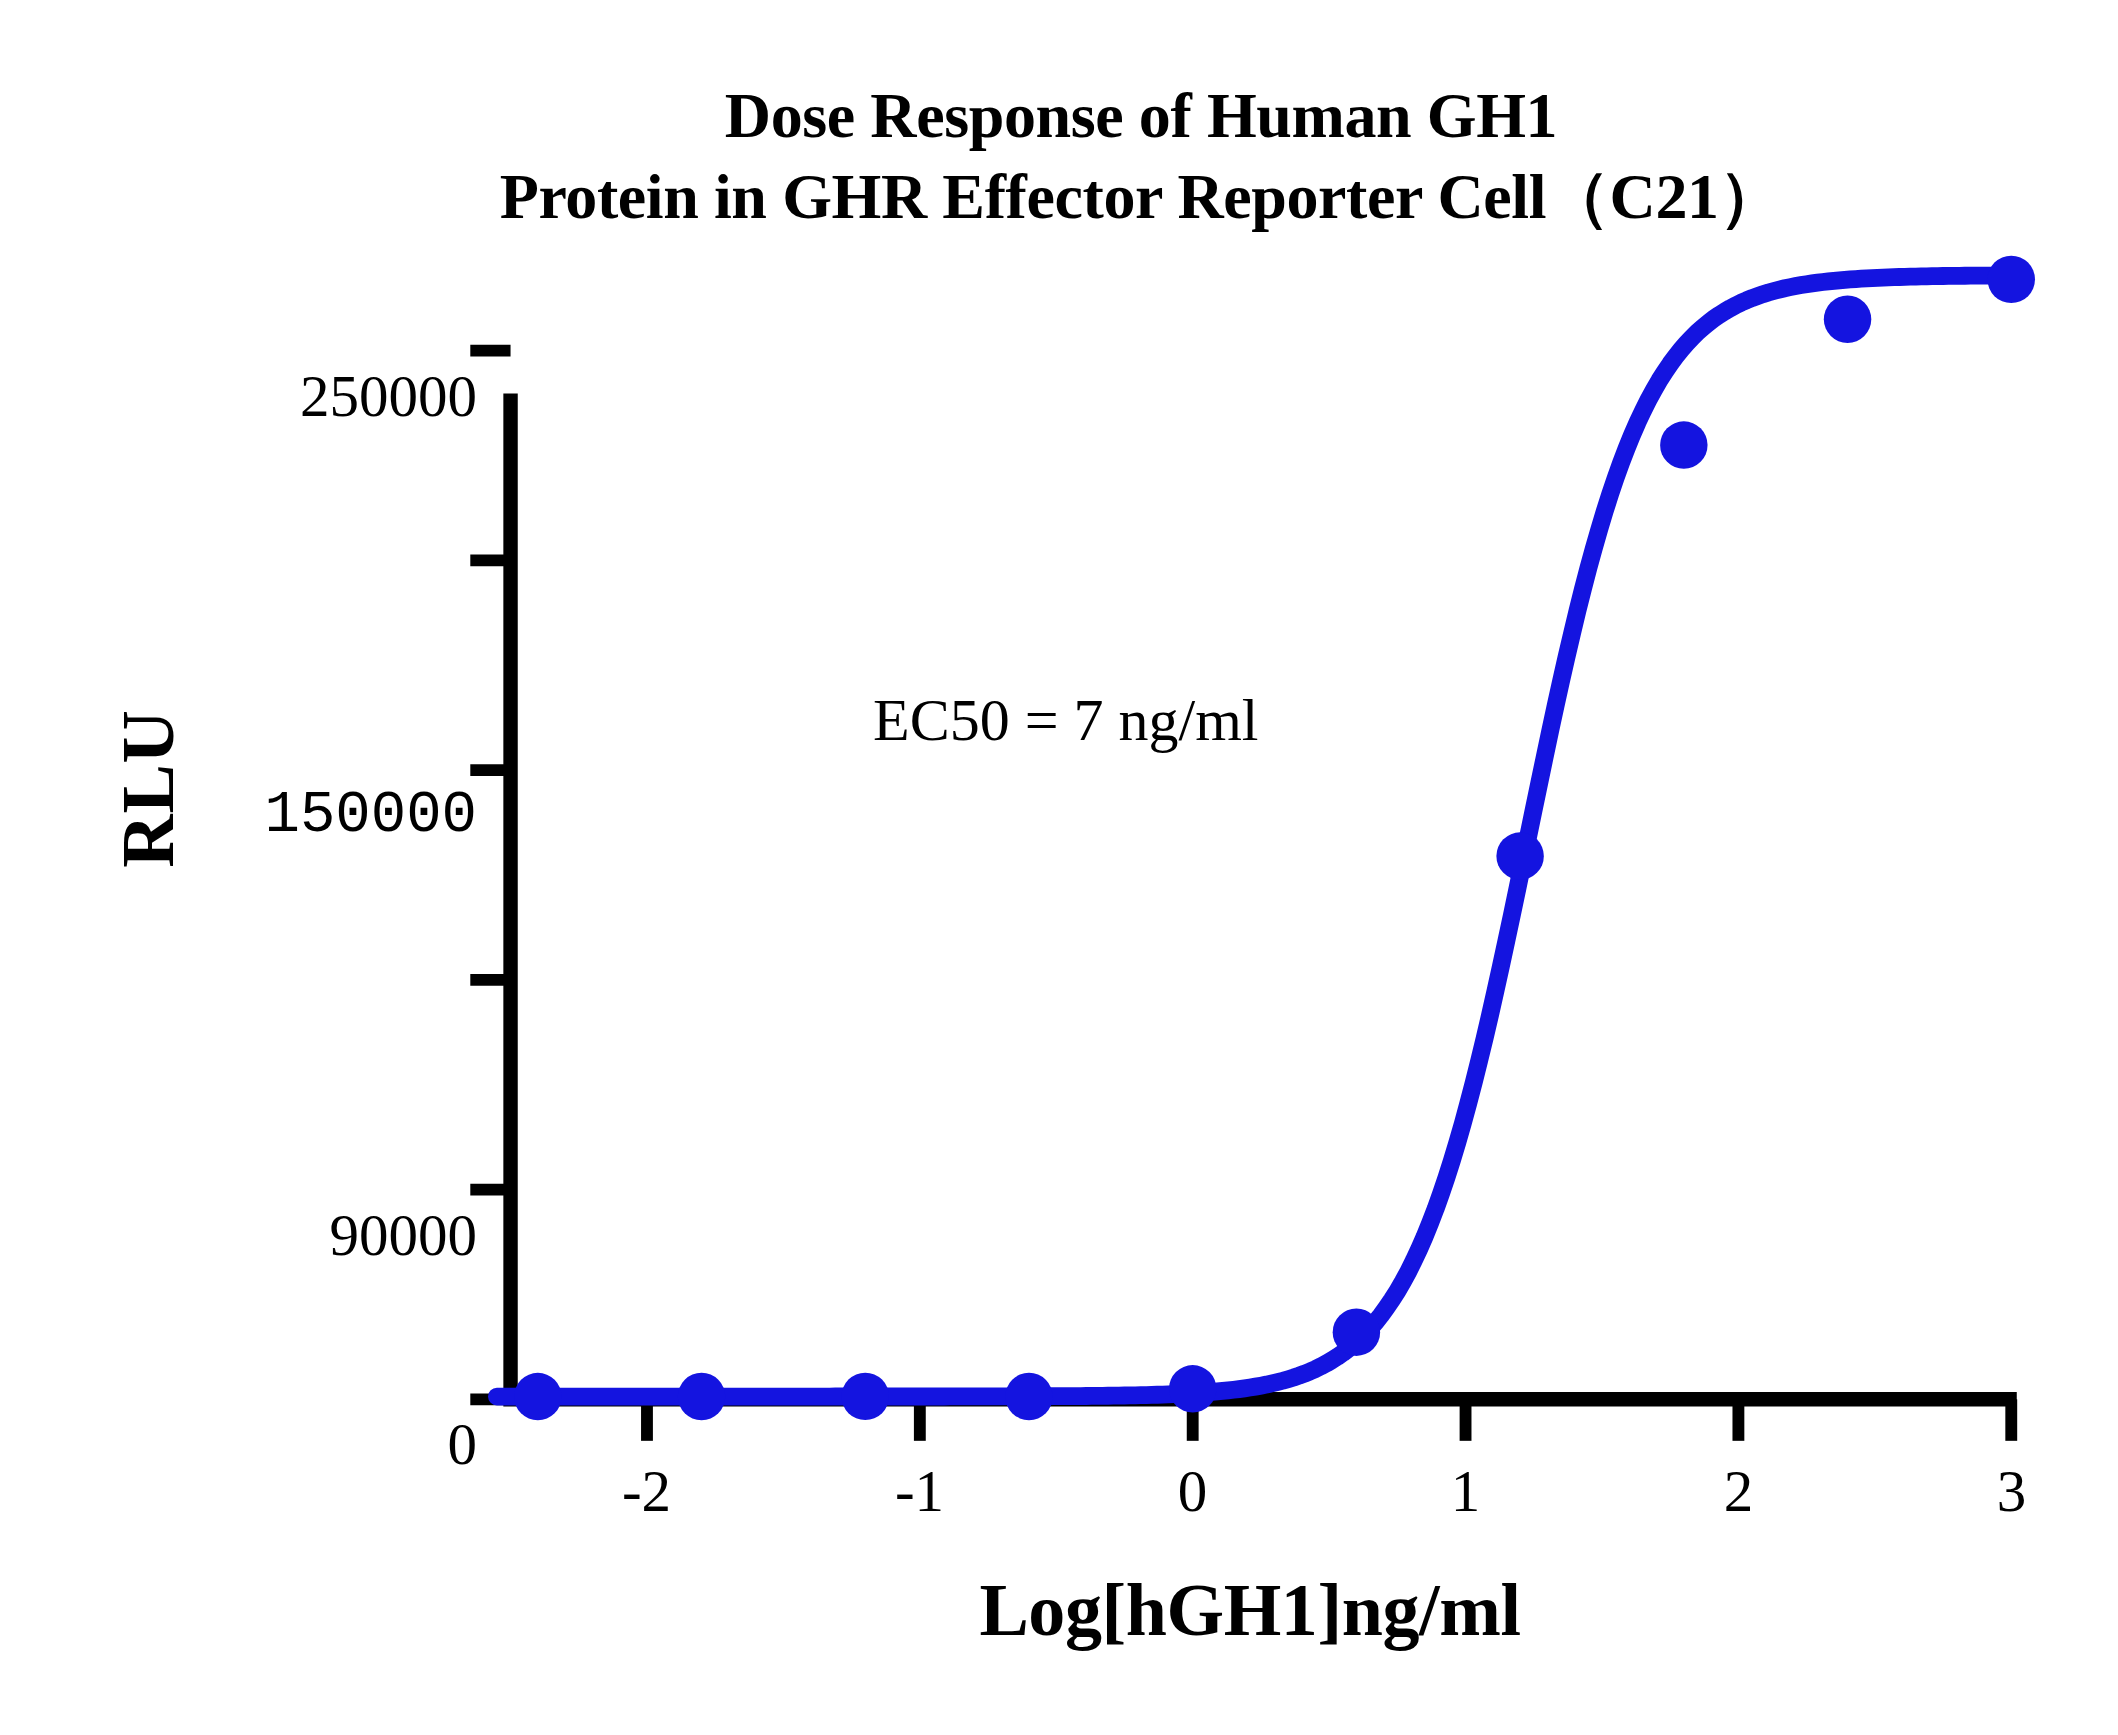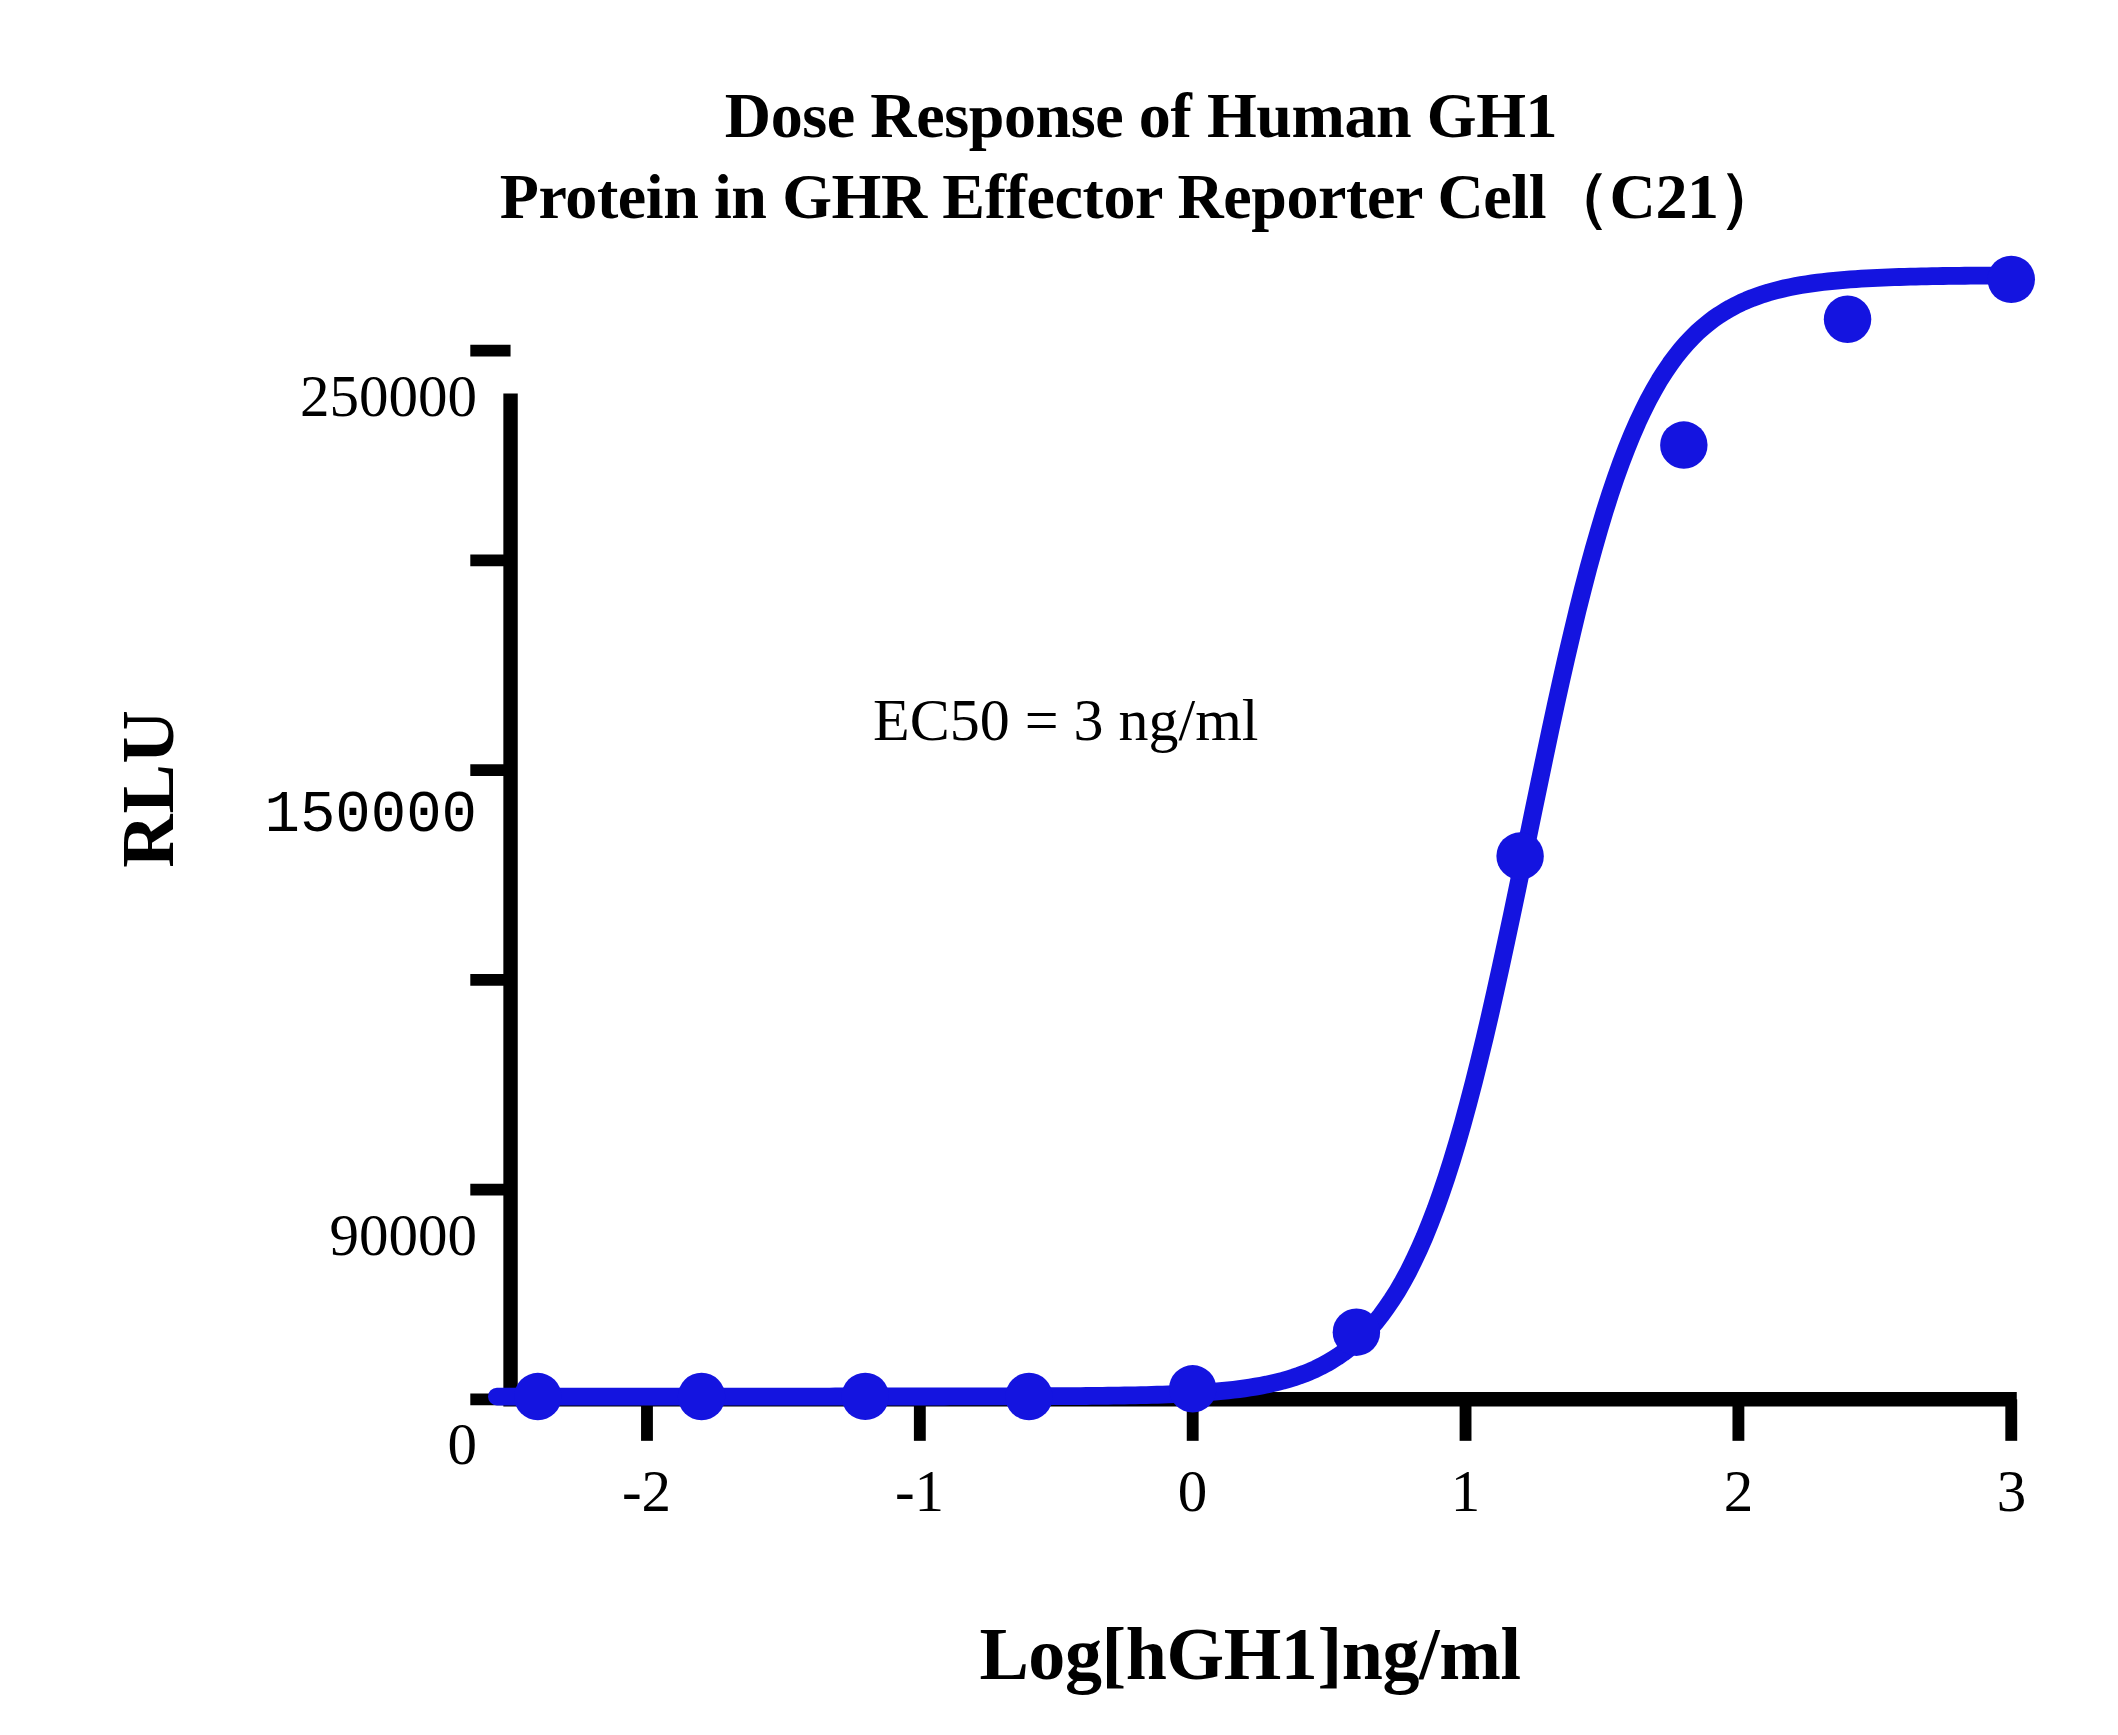--- a/index.html
+++ b/index.html
@@ -34,21 +34,21 @@
     transform:rotate(-90deg);
     transform-origin:center center;
     font-family:"Liberation Serif", serif;
     font-weight:bold;
     font-size:74px;
     color:#000000;
     letter-spacing:0.8px;
   }
   .xlabel{
     position:absolute;
-    left:466px;top:1612px;
+    left:466px;top:1568px;
     width:1568px;
     text-align:center;
     font-family:"Liberation Serif", serif;
     font-weight:bold;
     font-size:74px;
     color:#000000;
     letter-spacing:-0.4px;
   }
   .ytick-label{
     position:absolute;
@@ -104,21 +104,21 @@
   <div class="ytick-label" style="top:335px;">250000</div>
 
   <div class="xtick-label" style="left:562px;top:1462px;">-2</div>
   <div class="xtick-label" style="left:835px;top:1462px;">-1</div>
   <div class="xtick-label" style="left:1108px;top:1462px;">0</div>
   <div class="xtick-label" style="left:1381px;top:1462px;">1</div>
   <div class="xtick-label" style="left:1654px;top:1462px;">2</div>
   <div class="xtick-label" style="left:1927px;top:1462px;">3</div>
 
   <div class="annot" style="left:873px;top:682px;">
-    <span class="annot-line">EC50 = 3 ng/ml</span>
+    <span class="annot-line">EC50 = 7 ng/ml</span>
   </div>
 
   <svg id="plot" viewBox="0 0 5386 4096">
     <g>
       <line x1="1205" y1="928" x2="1205" y2="3302" stroke="#000" stroke-width="34"></line>
       <line x1="1188" y1="3302" x2="4760" y2="3302" stroke="#000" stroke-width="34"></line>
     </g>
     <g stroke="#000" stroke-width="28">
       <line x1="1110" y1="3302" x2="1205" y2="3302"></line>
       <line x1="1110" y1="2807" x2="1205" y2="2807"></line>

